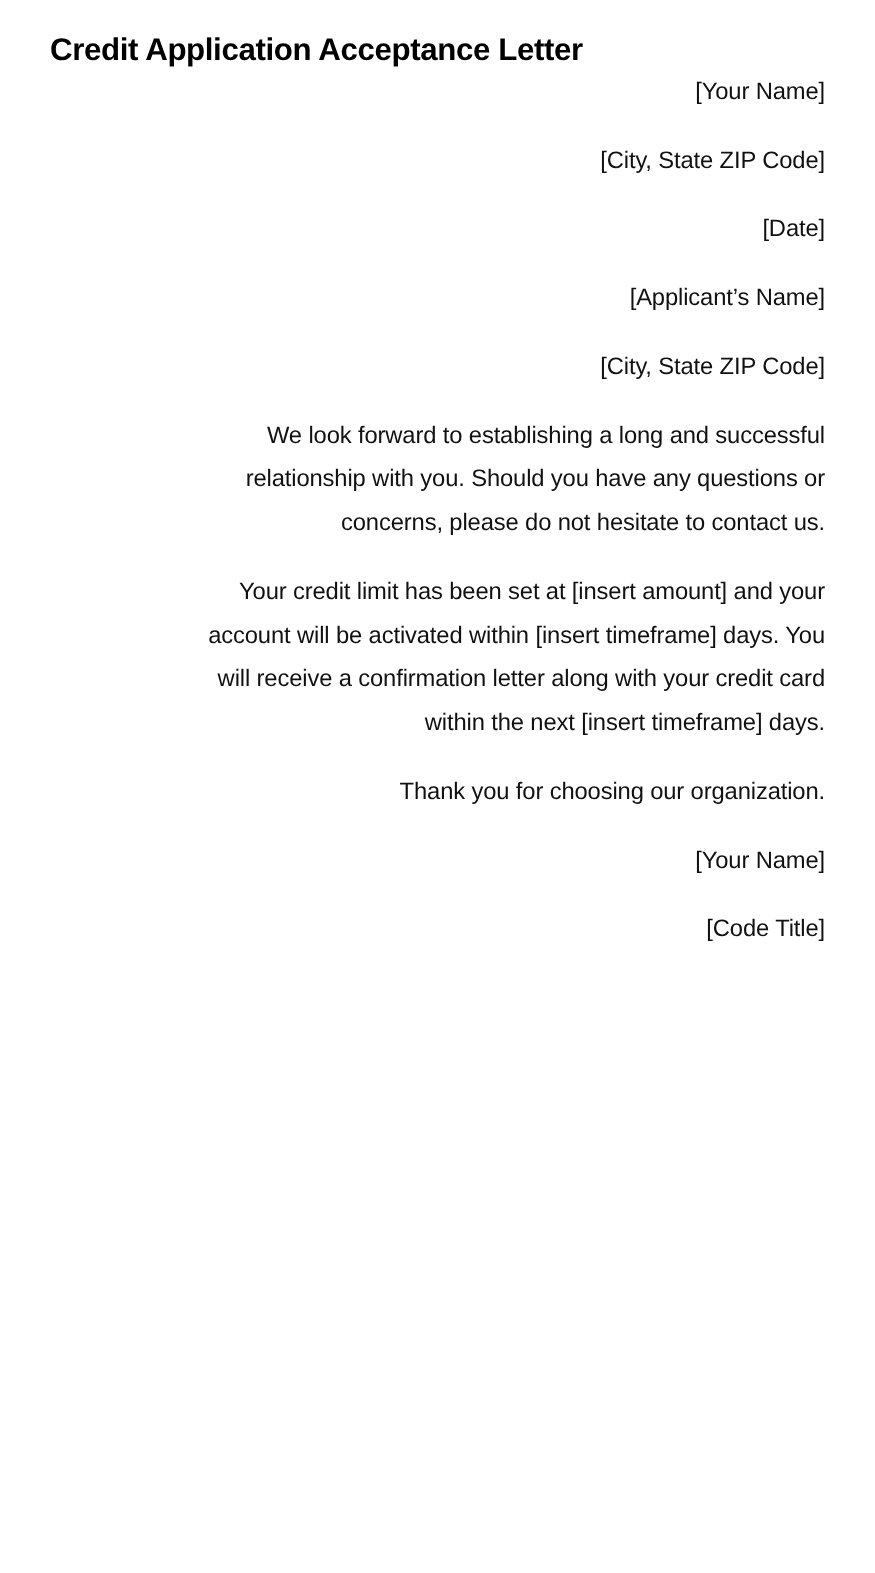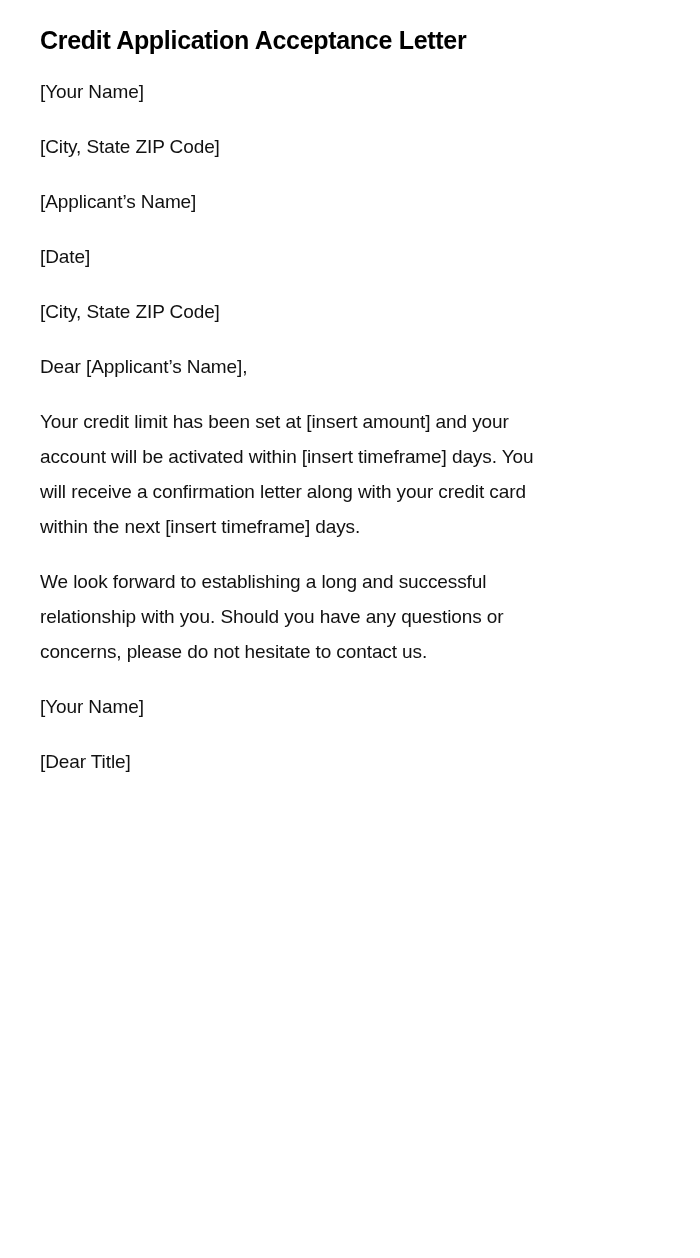--- a/index.html
+++ b/index.html
@@ -11,46 +11,47 @@
     color: #111111;
     background: #ffffff;
     padding: 24px 40px 40px 40px;
   }
   .letter-title {
     font-size: 25px;
     line-height: 32px;
     font-weight: 700;
     color: #000000;
     letter-spacing: -0.3px;
-    margin: 0 0 18px 0;
+    margin: 0 0 0 0;
   }
   .letter-block {
     font-size: 19px;
     line-height: 35px;
     letter-spacing: -0.1px;
     white-space: pre-line;
     margin: 0 0 20px 0;
     max-width: 620px;
+    text-align: right;
   }
 </style>
 </head>
 <body style="color: rgb(17, 17, 17); background: rgb(255, 255, 255);">
 
 <div class="letter-page">
   <h1 class="letter-title" style="color: rgb(0, 0, 0);">Credit Application Acceptance Letter</h1>
   <div id="letter-body">
       <p class="letter-block">[Your Name]</p>
       <p class="letter-block">[City, State ZIP Code]</p>
+      <p class="letter-block">[Date]</p>
       <p class="letter-block">[Applicant’s Name]</p>
-      <p class="letter-block">[Date]</p>
       <p class="letter-block">[City, State ZIP Code]</p>
-      <p class="letter-block">Dear [Applicant’s Name],</p>
+      <p class="letter-block">We look forward to establishing a long and successful
+relationship with you. Should you have any questions or
+concerns, please do not hesitate to contact us.</p>
       <p class="letter-block">Your credit limit has been set at [insert amount] and your
 account will be activated within [insert timeframe] days. You
 will receive a confirmation letter along with your credit card
 within the next [insert timeframe] days.</p>
-      <p class="letter-block">We look forward to establishing a long and successful
-relationship with you. Should you have any questions or
-concerns, please do not hesitate to contact us.</p>
+      <p class="letter-block">Thank you for choosing our organization.</p>
       <p class="letter-block">[Your Name]</p>
-      <p class="letter-block">[Dear Title]</p>
+      <p class="letter-block">[Code Title]</p>
     </div>
 </div>
 
 </body></html>

